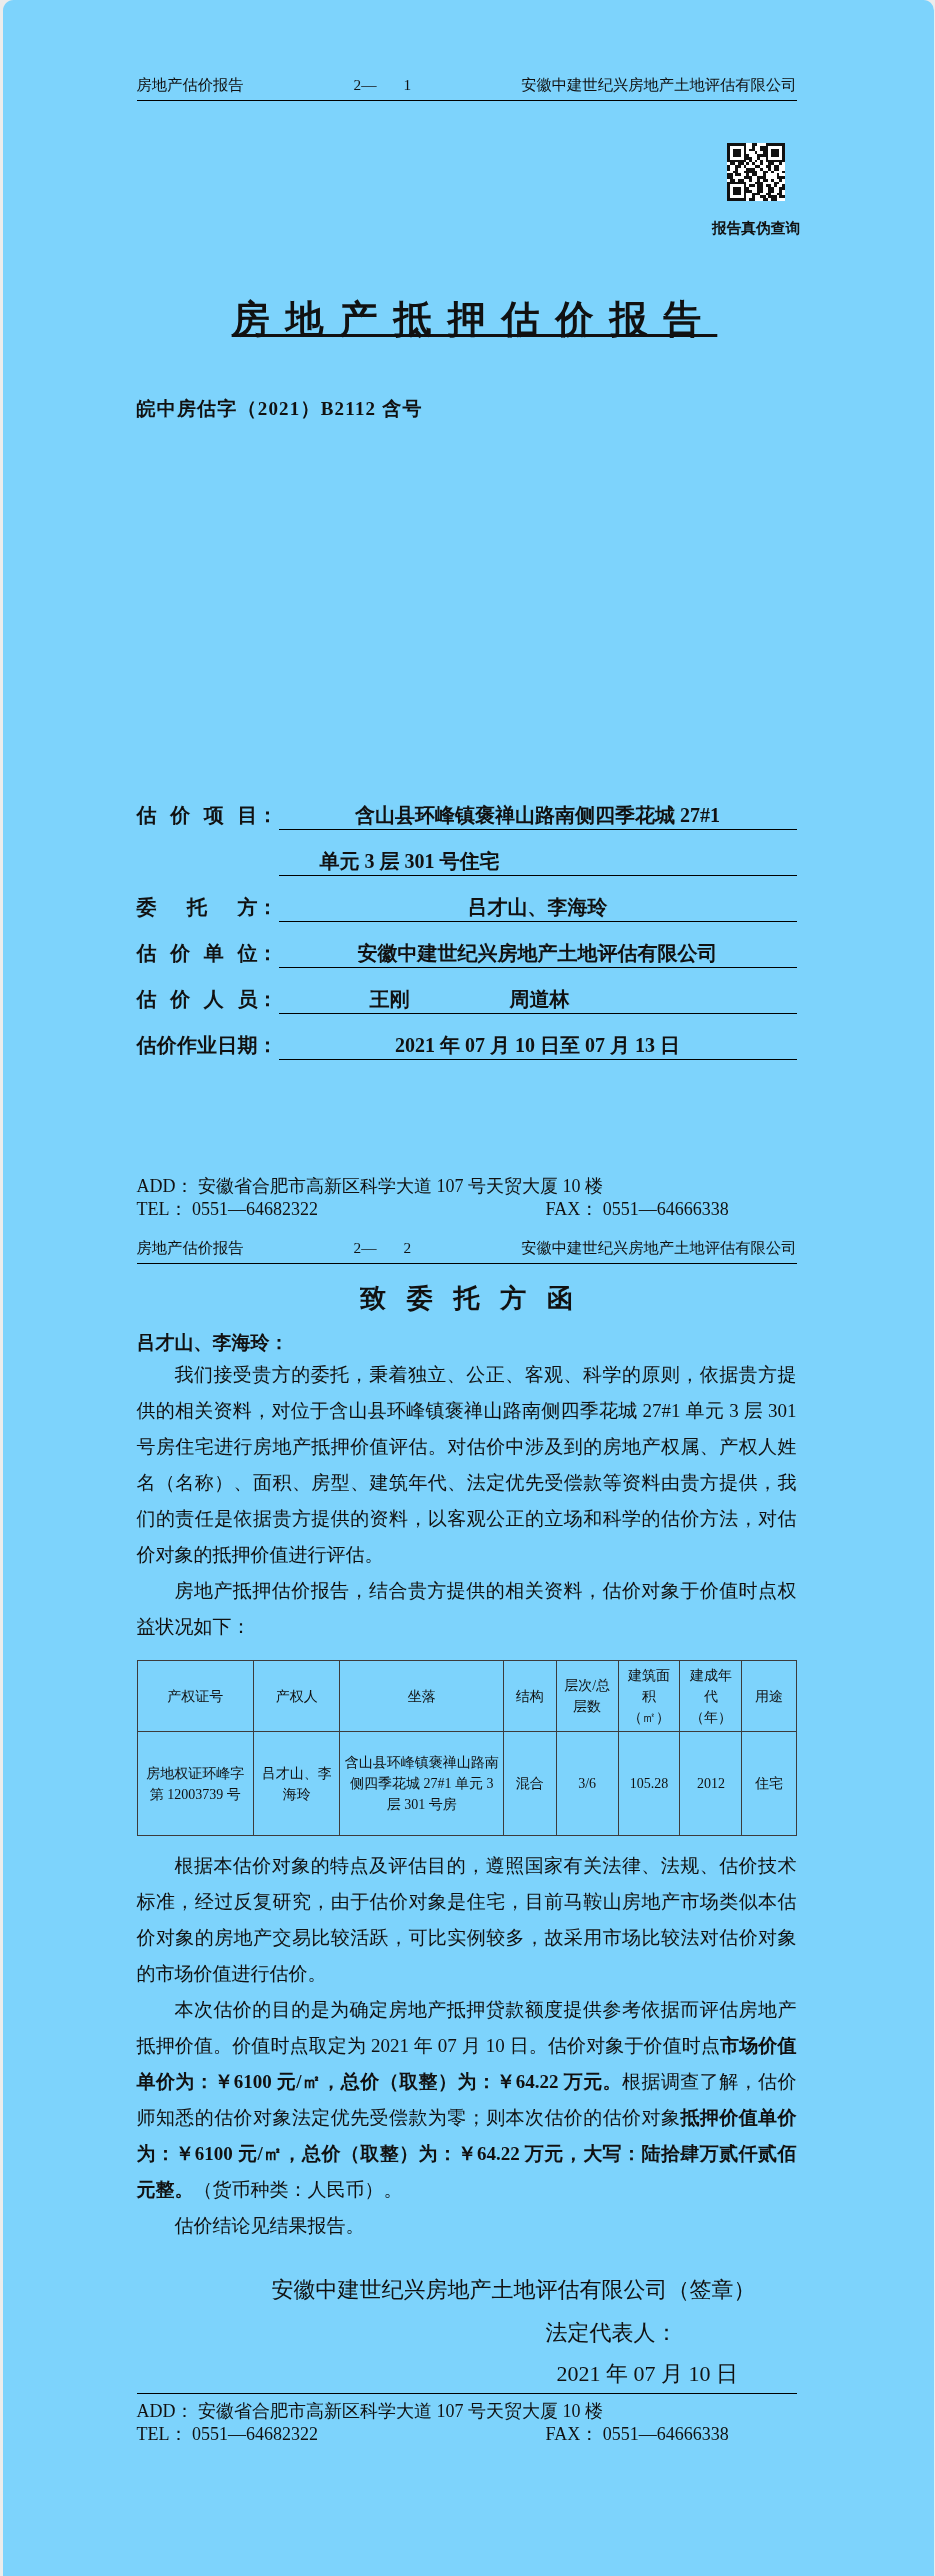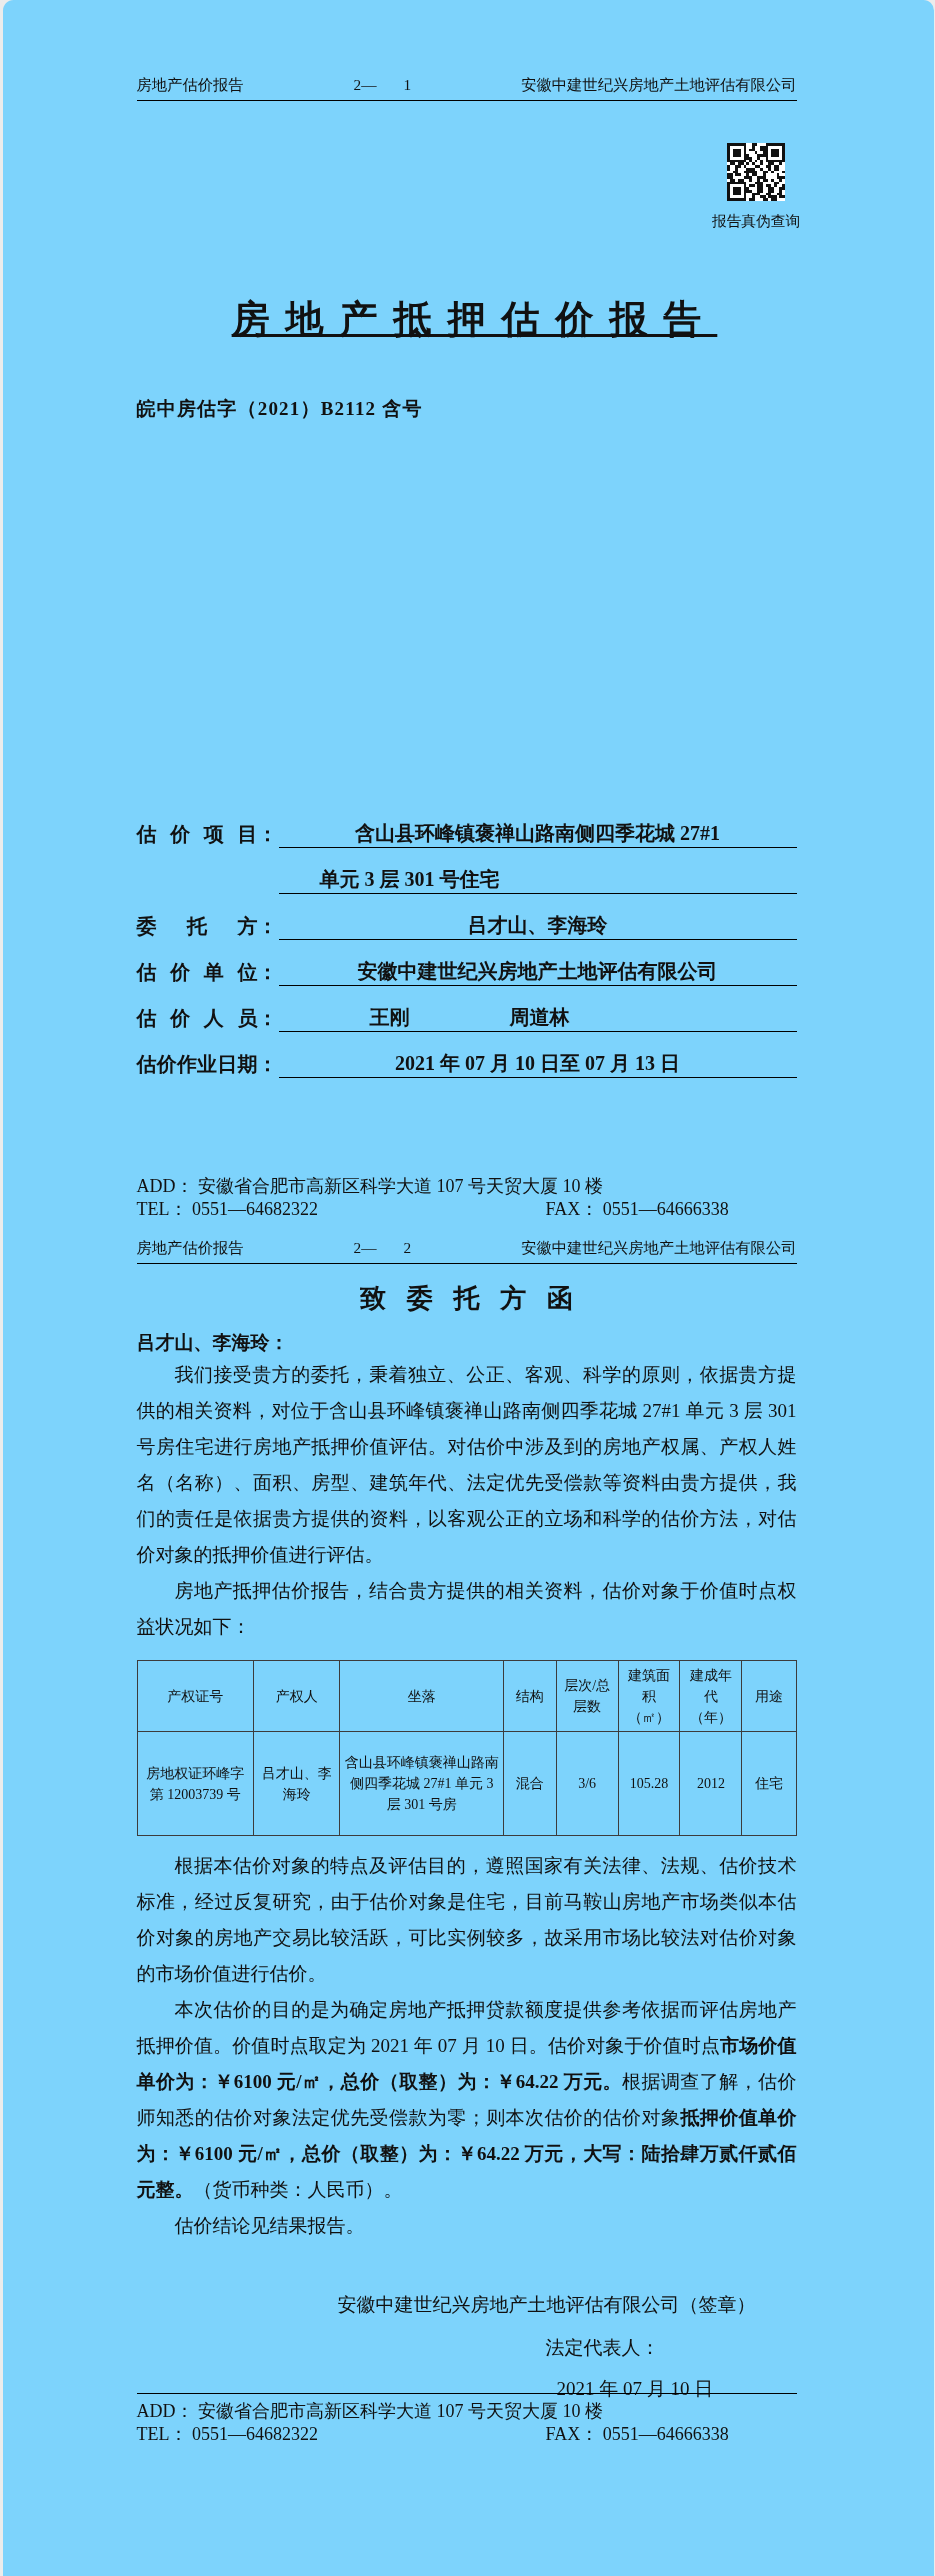--- a/index.html
+++ b/index.html
@@ -25,30 +25,30 @@
   .page2 .page-header { margin-top:8.3px; }
   .ph-left { white-space:nowrap; }
   .ph-center { flex:1; text-align:center; white-space:nowrap; }
   .ph-num { display:inline-block; margin-left:27px; }
   .ph-right { white-space:nowrap; }
   .header-rule { border-bottom:1.2px solid #000; margin-top:4.7px; }
 
   
   .qr-block { position:absolute; top:143px; right:129px; width:97px; text-align:center; }
   .qr { width:58px; height:58px; display:block; margin:0 auto; background:#fff; }
-  .qr-caption { margin-top:11px; font-size:14.7px; font-weight:normal; white-space:nowrap; }
+  .qr-caption { margin-top:18px; font-size:14.7px; font-weight:bold; white-space:nowrap; }
 
   
   .main-title { margin:195px 0 0 0; font-size:38px; line-height:47px; font-weight:bold;
     text-align:center; letter-spacing:0.42em; text-indent:0.42em; white-space:nowrap;text-decoration:underline; }
   .doc-number { margin-top:52px; font-size:19px; line-height:27px; font-weight:bold;
     text-align:left; letter-spacing:1.2px; }
 
   .cover-form { margin-top:380px; font-size:20px; font-weight:bold; }
-  .form-row { display:flex; align-items:flex-end; height:46px; }
+  .form-row { display:flex; align-items:flex-start; height:46px; }
   .fl { display:inline-block; width:121px; text-align:justify; text-align-last:justify; }
   .fc { display:inline-block; width:21px; }
   .fv { flex:1; border-bottom:1.2px solid #000; text-align:center; padding-bottom:1.2px;
         line-height:26px; white-space:nowrap; }
   .fv.left-pad { text-align:left; padding-left:41px; }
   .fv.staff { display:flex; justify-content:flex-start; padding-left:91px; gap:100px; text-align:left; }
 
   
   .page-footer { position:absolute; left:134px; right:137px; font-size:18px; line-height:23.6px; }
   .page1 .page-footer { bottom:8.3px; }
@@ -62,21 +62,21 @@
   .body-para { margin:0; font-size:19px; line-height:36px; text-indent:2em; text-align:justify; }
 
   table.prop-table { width:100%; border-collapse:collapse; margin:15.3px 0 11.8px 0;
     font-size:14px; table-layout:fixed; }
   .prop-table th, .prop-table td { border:1.2px solid #3c3c3c; text-align:center;
     vertical-align:middle; padding:3.5px 2.9px; line-height:1.5; font-weight:normal;
     word-break:break-all; }
   .prop-table thead th { height:53px; }
   .prop-table tbody td { height:104px; }
 
-  .sig { margin-top:48px; font-size:19px; line-height:26px; }
+  .sig { margin-top:33px; font-size:22px; line-height:26px; }
   .sig-company { text-align:right; padding-right:41px; }
   .sig-rep { margin-top:16.5px; margin-left:409px; }
   .sig-date { margin-top:15.3px; margin-left:420px; }
   b { font-weight:bold; }
 </style>
 </head>
 <body>
 
 <div class="doc">
 

